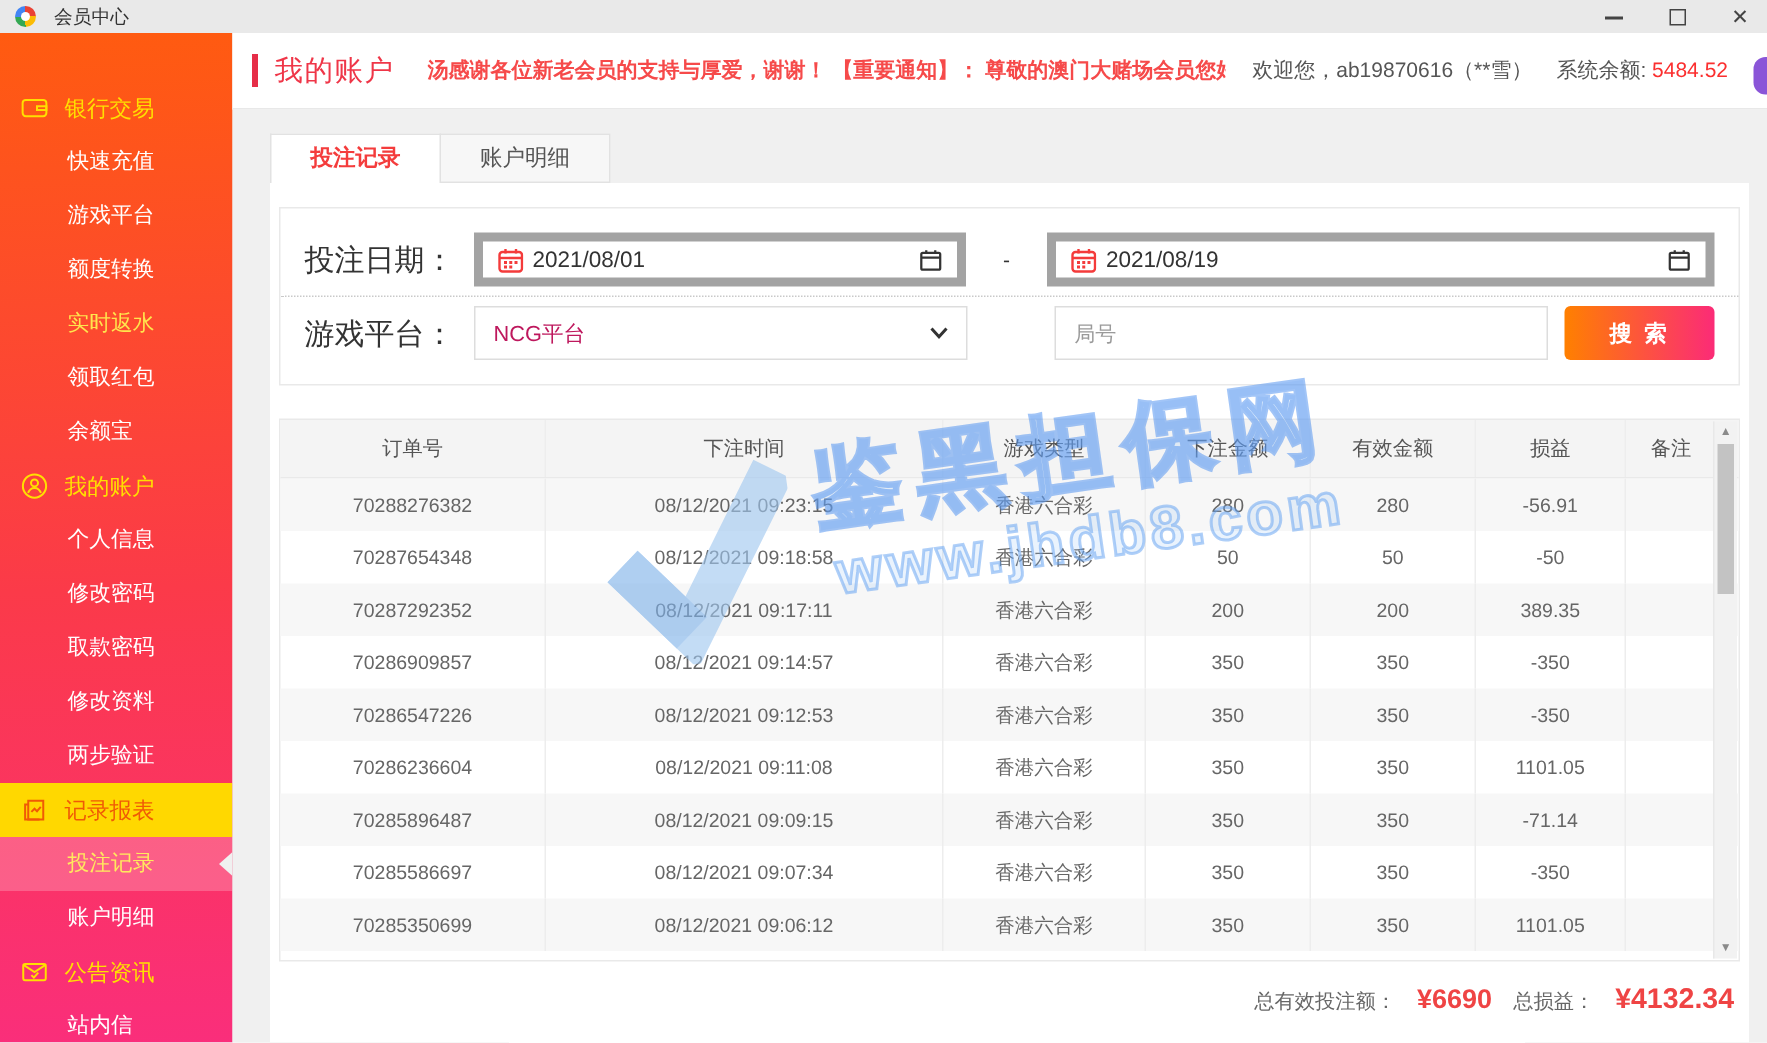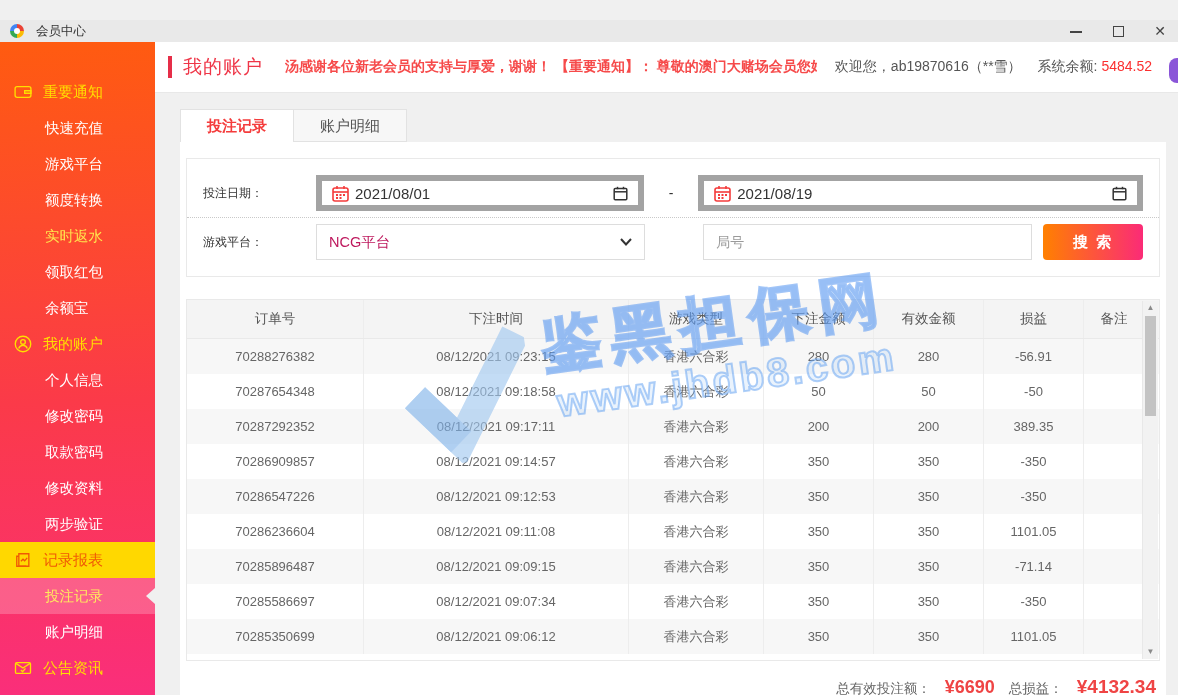--- a/index.html
+++ b/index.html
@@ -1,20 +1,20 @@
 <!DOCTYPE html>
 <html><head>
 <meta charset="utf-8">
 <style>
   html,body{margin:0;padding:0;}
   body{width:1178px;height:695px;overflow:hidden;font-family:"Liberation Sans","DejaVu Sans",sans-serif;background:#f0f0f0;}
   .window{width:1178px;height:695px;display:flex;flex-direction:column;}
 
   
-  .titlebar{height:22px;background:#e9e9e9;display:flex;align-items:center;flex:0 0 auto;padding:0 8px;margin-top:20px;}
+  .titlebar{height:22px;background:#e9e9e9;display:flex;align-items:center;flex:0 0 auto;padding:0 8px;}
   .app-icon{width:14px;height:14px;border-radius:50%;margin-left:2px;
     background:conic-gradient(#ea4335 0 25%,#fbbc05 25% 50%,#34a853 50% 75%,#4285f4 75% 100%);position:relative;}
   .app-icon::after{content:"";position:absolute;left:4px;top:4px;width:6px;height:6px;border-radius:50%;background:#fff;}
   .tb-title{font-size:12.5px;color:#333;margin-left:12px;flex:1;}
   .win-controls{display:flex;align-items:center;gap:30px;padding-right:4px;}
   .wc{width:12px;height:12px;position:relative;cursor:pointer;}
   .wc-min::after{content:"";position:absolute;left:0;right:0;top:6px;height:1.5px;background:#444;}
   .wc-max::after{content:"";position:absolute;left:1px;top:1px;width:9px;height:9px;border:1.5px solid #444;}
   .wc-close{font-size:14px;line-height:12px;color:#444;text-align:center;}
 
@@ -49,21 +49,21 @@
   .tab{height:33px;box-sizing:border-box;line-height:31px;padding:0 26px;font-size:15px;background:#f7f7f7;
     border:1px solid #e2e2e2;color:#555;cursor:pointer;}
   .tab + .tab{margin-left:-1px;}
   .tab.active{background:#fff;border-bottom:none;color:#f43c3c;font-weight:700;position:relative;z-index:2;}
 
   
   .panel{flex:1;margin:0 12px 0 25px;background:#fff;padding:16px 6px 0;box-sizing:border-box;position:relative;min-height:0;}
 
   .filter{border:1px solid #e9e9e9;padding:11px 16px;}
   .frow{display:flex;align-items:center;height:46px;}
-  .flabel{width:113px;font-size:12px;color:#333;flex:0 0 113px;}
+  .flabel{width:113px;font-size:20px;color:#333;flex:0 0 113px;}
   .dinput{width:330px;height:36px;border:6px solid #a3a3a3;background:#fff;display:flex;align-items:center;
     padding:0 10px;box-sizing:border-box;gap:6px;cursor:pointer;}
   .dinput.wide{width:448px;}
   .dinput .val{flex:1;font-size:15px;color:#333;}
   .cal-red svg{width:17px;height:17px;display:block;}
   .cal-native svg{width:15px;height:15px;display:block;}
   .range-sep{width:55px;text-align:center;color:#333;font-size:14px;}
   .divider{border-top:1px dotted #c9c9c9;margin:1px -16px;}
   .fselect{width:330px;height:36px;border:1px solid #ddd;background:#fff;display:flex;align-items:center;
     justify-content:space-between;padding:0 12px;box-sizing:border-box;cursor:pointer;}
@@ -126,21 +126,21 @@
   <div class="app">
 
     <aside class="sidebar" id="sidebar">
         <div class="side-header">
           <span class="icn">
             <svg viewBox="0 0 24 24" fill="none" stroke="currentColor" stroke-width="1.6">
               <rect x="2.5" y="5.5" width="19" height="13" rx="2.5"></rect>
               <path d="M14 10.5h7.5v3H14z"></path>
             </svg>
           </span>
-          <span>重要通知</span>
+          <span>银行交易</span>
         </div>
         <div class="side-item">快速充值</div>
         <div class="side-item">游戏平台</div>
         <div class="side-item">额度转换</div>
         <div class="side-item highlight">实时返水</div>
         <div class="side-item">领取红包</div>
         <div class="side-item">余额宝</div>
         <div class="side-header">
           <span class="icn">
             <svg viewBox="0 0 24 24" fill="none" stroke="currentColor" stroke-width="1.6">

